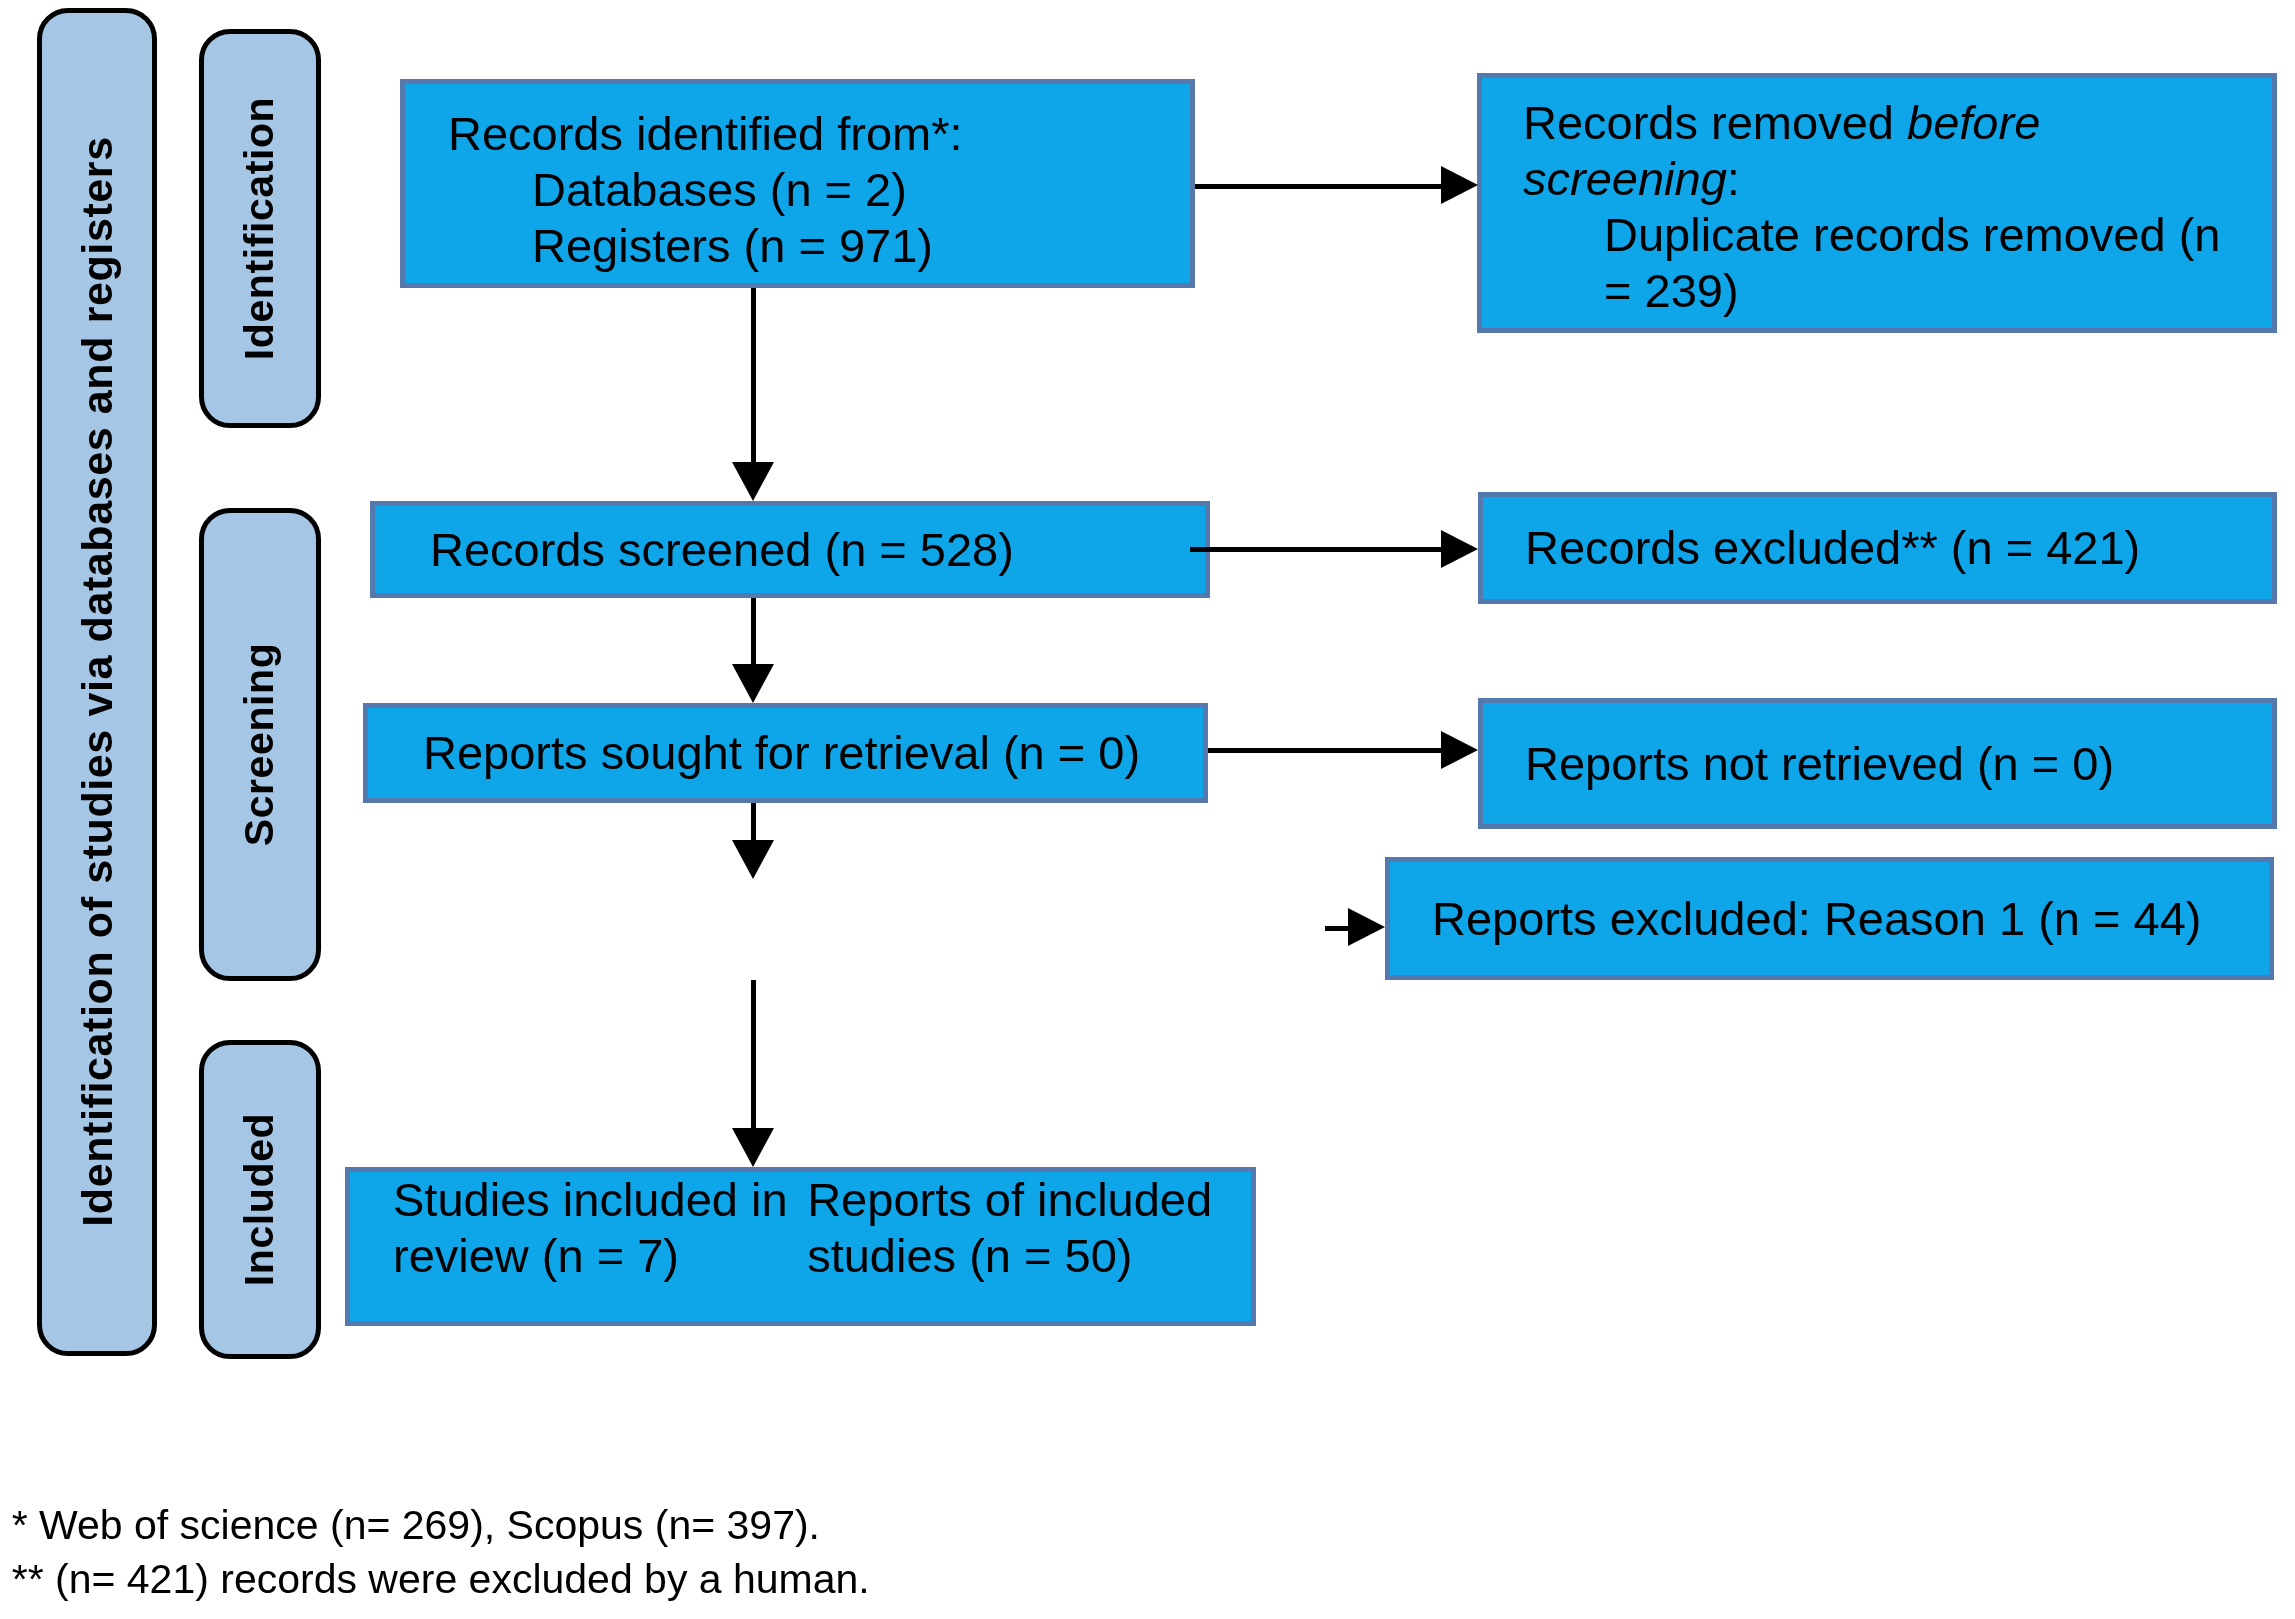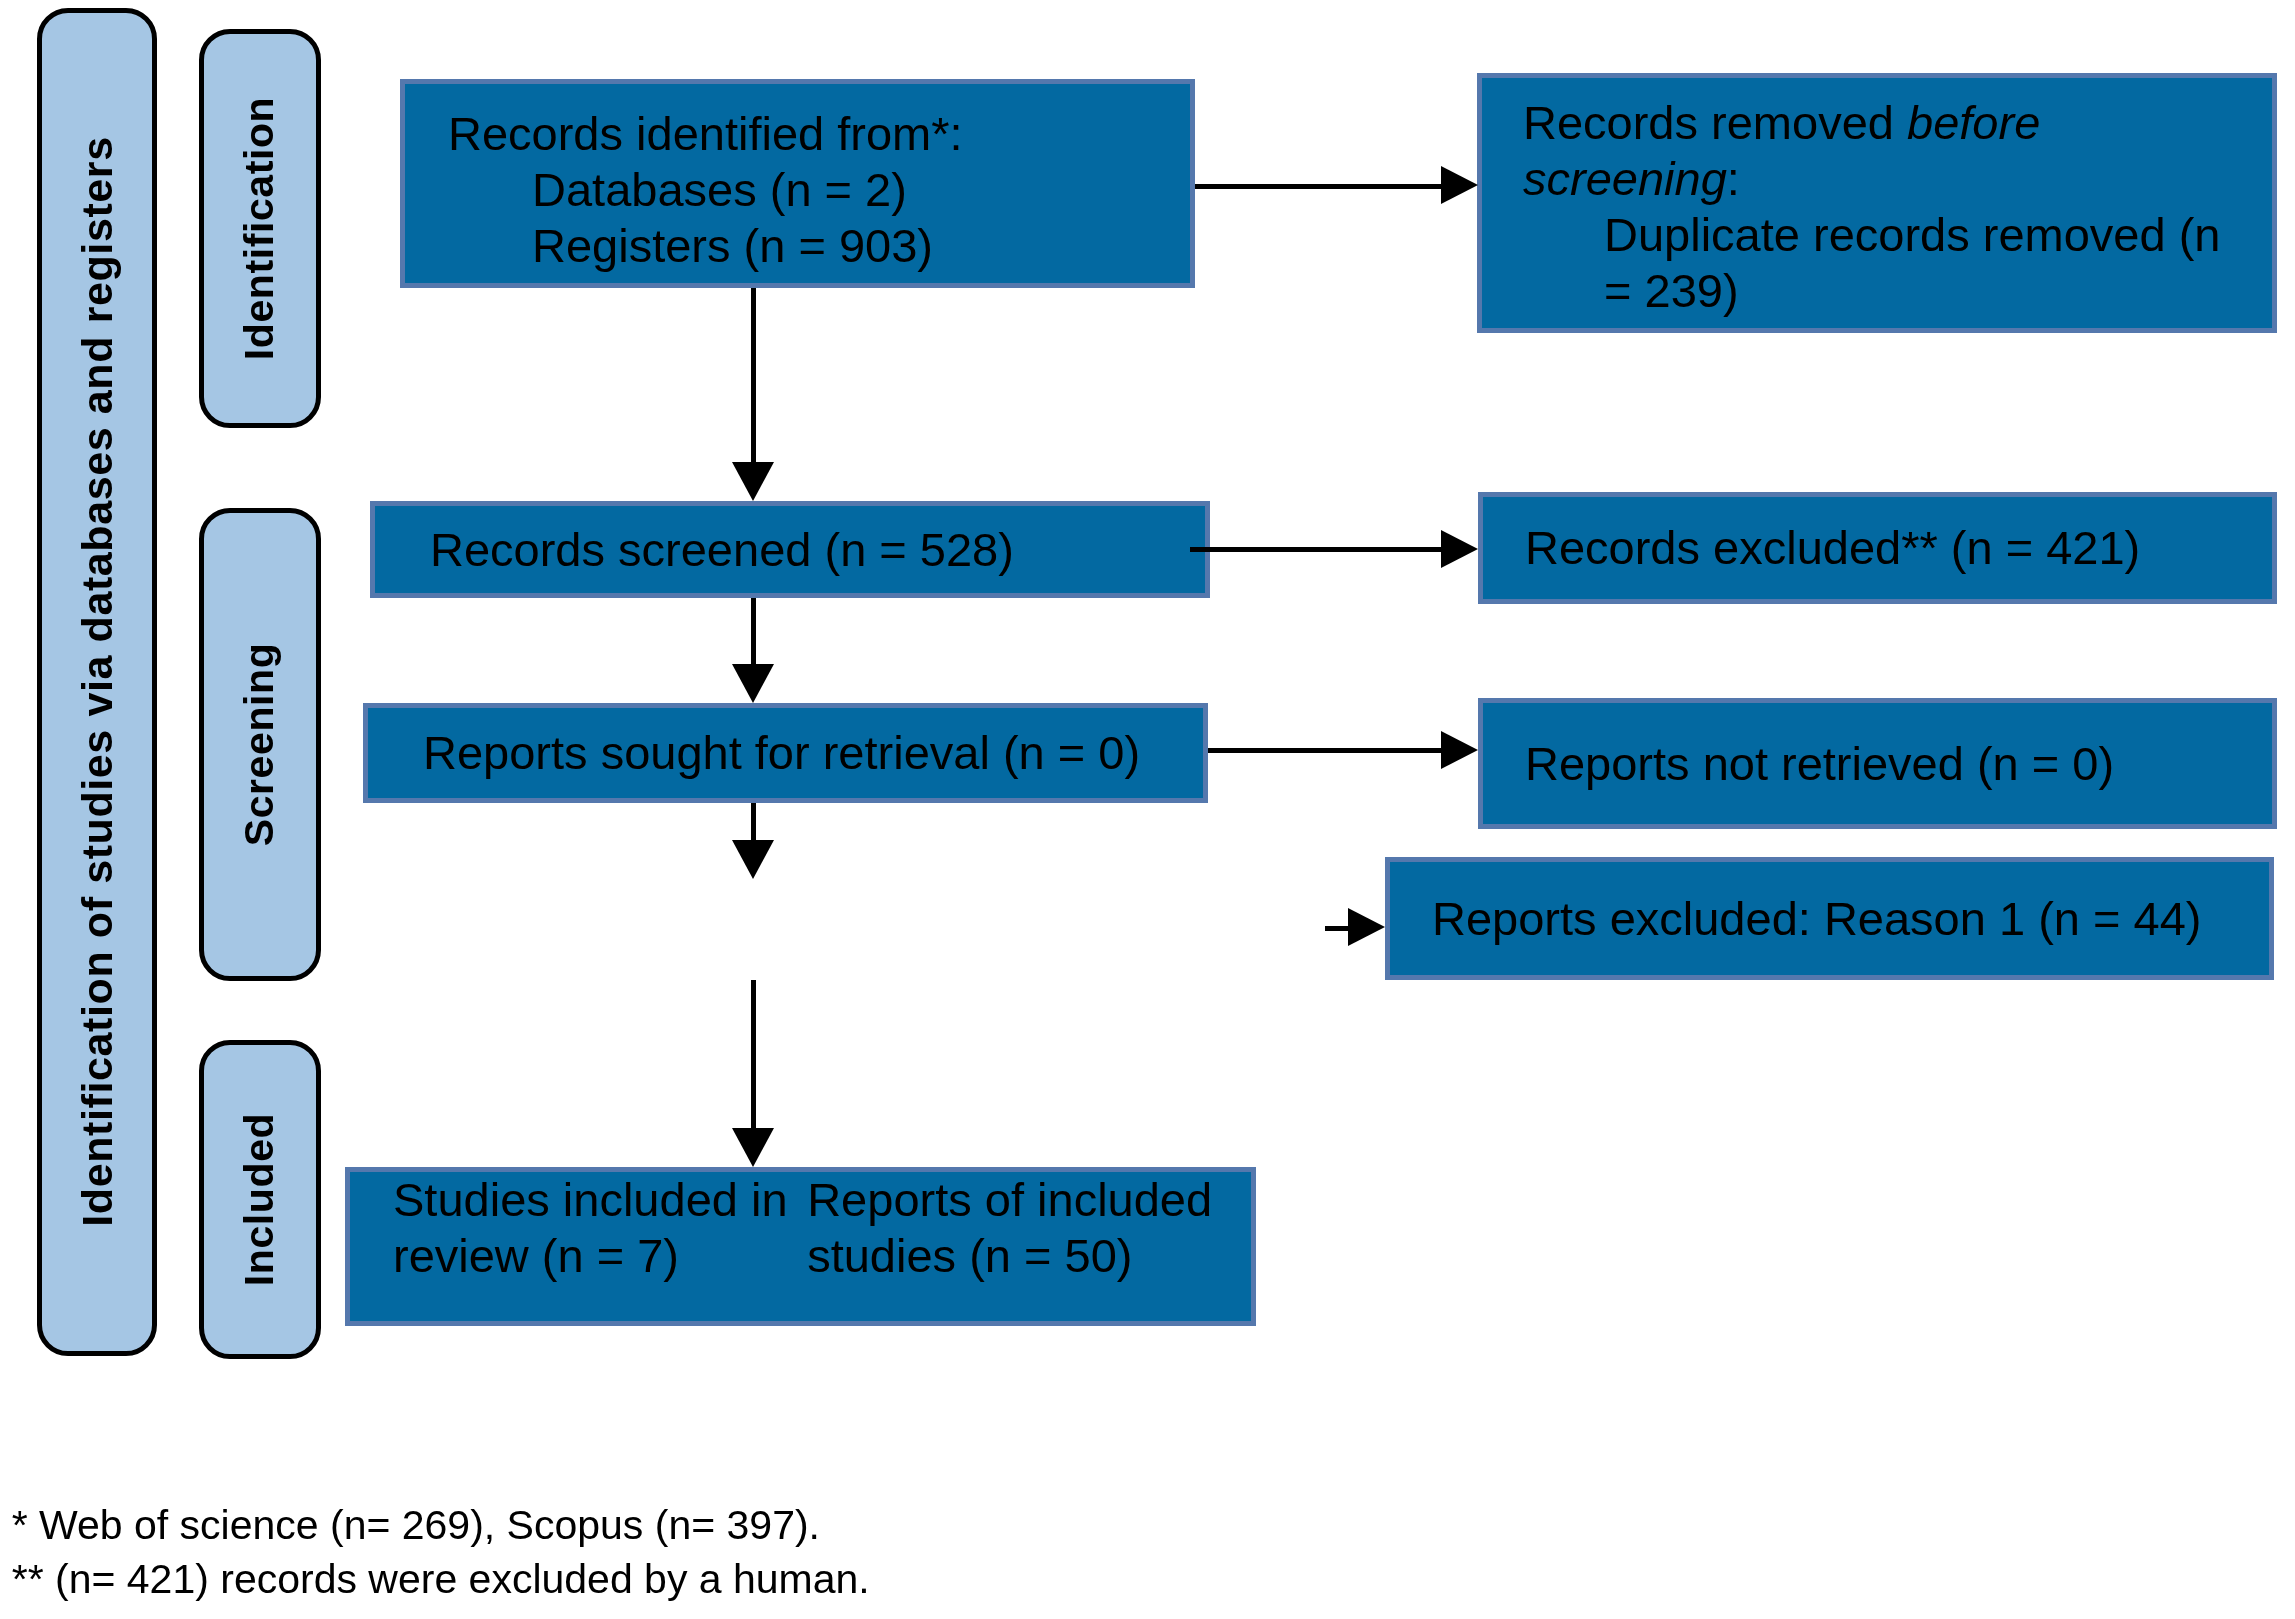--- a/index.html
+++ b/index.html
@@ -27,21 +27,21 @@
     transform: rotate(-90deg);
     white-space: nowrap;
     font-weight: bold;
     font-size: 41px;
     letter-spacing: 0.6px;
   }
   .sidebar-text { font-size: 43px; }
   
   .fbox {
     position: absolute;
-    background: #0369a1;
+    background: #0ea5e9;
     border: 5.2px solid #5578ad;
     box-sizing: border-box;
     font-size: 47px;
     line-height: 56px;
   }
   .fbox.single { display: flex; align-items: center; }
   .fbox.vcenter { display: flex; justify-content: center; }
   .indent { margin-left: 84px; }
   .indent-r { margin-left: 81px; }
   
@@ -82,21 +82,21 @@
   <div class="pill" style="left:199px; top:508px; width:122px; height:473px;">
     <span class="vtext">Screening</span>
   </div>
   <div class="pill" style="left:199px; top:1040px; width:122px; height:319px;">
     <span class="vtext">Included</span>
   </div>
 
   <div class="fbox" style="left:400px; top:79px; width:795px; height:209px; padding:22px 13px 0 43px;">
     <div>Records identified from*:</div>
     <div class="indent">Databases (n = 2)</div>
-    <div class="indent">Registers (n = 903)</div>
+    <div class="indent">Registers (n = 971)</div>
   </div>
 
   <div class="fbox" style="left:1477px; top:73px; width:800px; height:260px; padding:17px 13px 0 41px;">
     <div><span>Records removed </span><i>before</i></div>
     <div><i>screening</i><span>:</span></div>
     <div class="indent-r">Duplicate records removed (n</div>
     <div class="indent-r">= 239)</div>
   </div>
 
   <div class="fbox single" style="left:370px; top:501px; width:840px; height:97px; padding-left:55px;">

